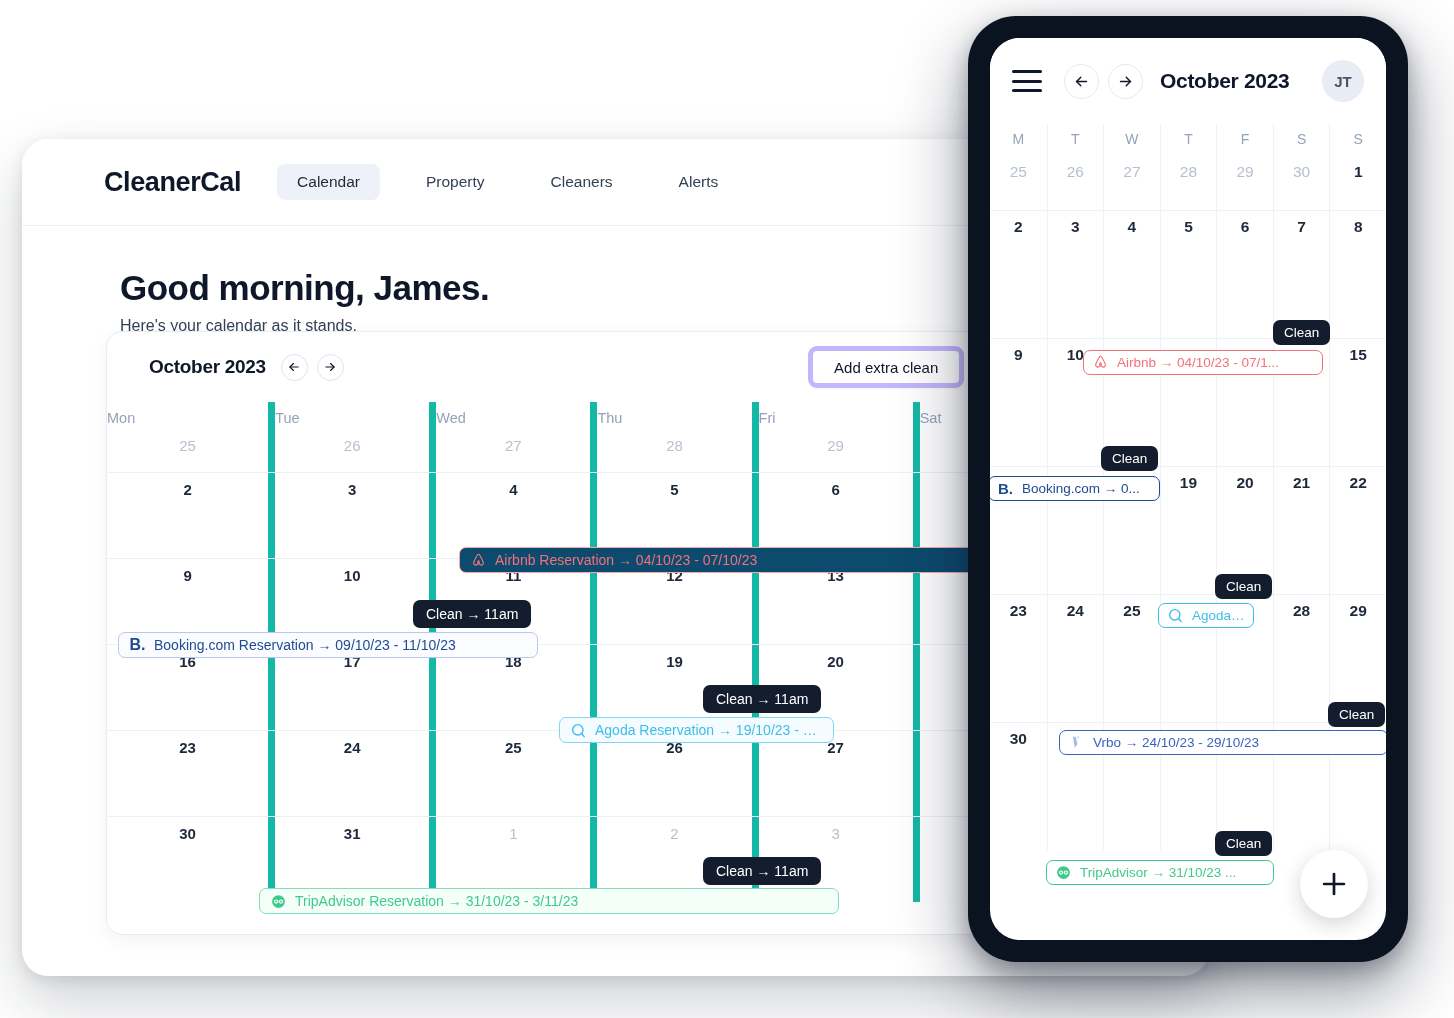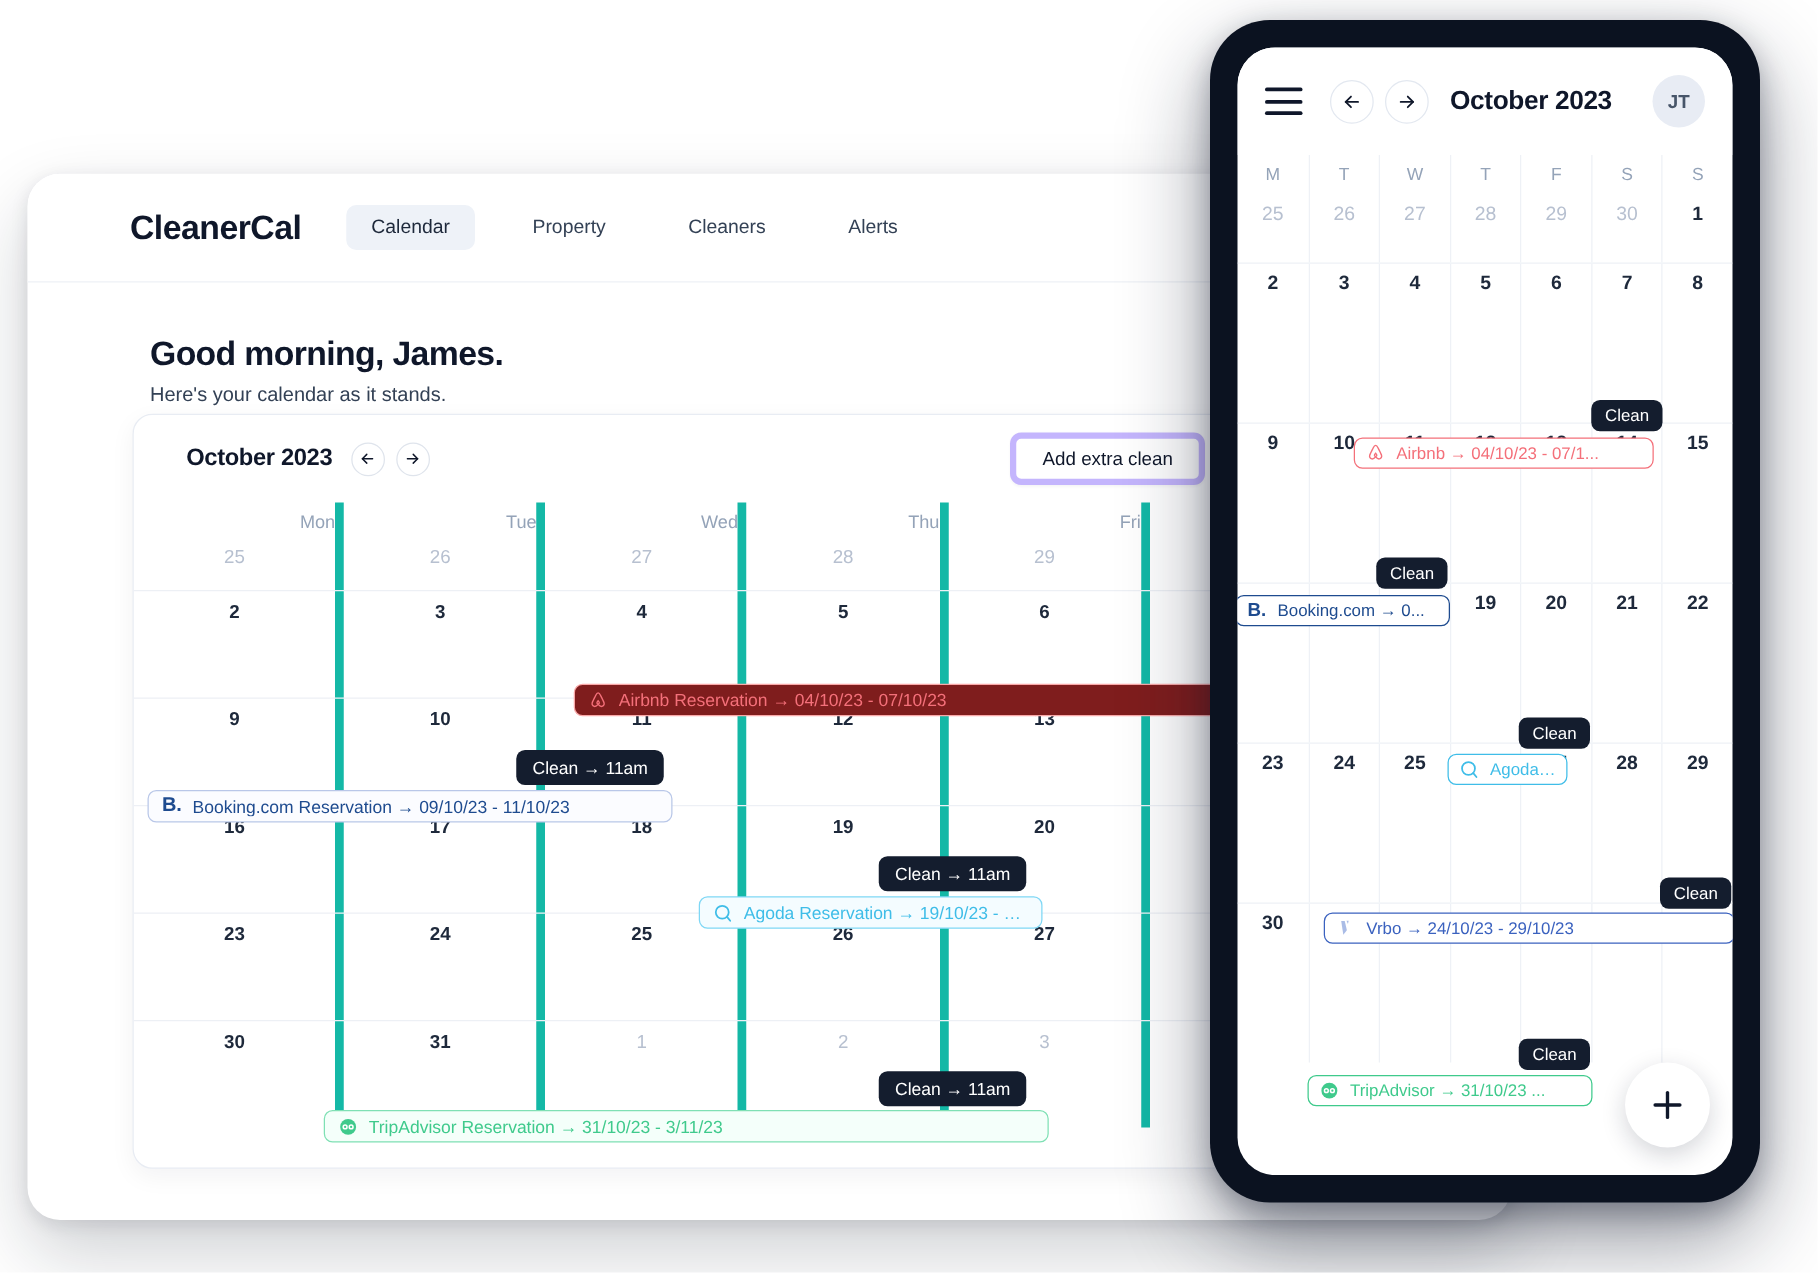--- a/index.html
+++ b/index.html
@@ -40,21 +40,21 @@
     font-size: 15.5px; color: #334155;
     padding: 9px 20px; border-radius: 8px;
     margin-right: 26px; white-space: nowrap;
     cursor: pointer;
   }
   .navlink.active { background: #eef2f8; color: #1e293b; font-weight: 500; }
 
   
   .greet-wrap { padding: 42px 0 0 98px; }
   .greet-title {
-    font-size: 27px; font-weight: 700; color: #0f172a;
+    font-size: 35px; font-weight: 700; color: #0f172a;
     letter-spacing: -.5px; margin-bottom: 9px;
   }
   .greet-sub { font-size: 16px; color: #334155; }
 
   
   .cal-card {
     position: absolute; left: 84px; top: 192px;
     width: 1130px; height: 604px;
     background: #fff;
     border: 1px solid #e8ecf3;
@@ -108,21 +108,21 @@
     border-top: 1px solid #edf0f5;
   }
   .drow.head { border-top: none; }
   .dcell {
     height: 85px; border-left: 7px solid #14b8a6;
     position: relative; padding-top: 8px;
   }
   .dcell:first-child { border-left: none; }
   .dcell.headcell { height: 70px; }
   .dow {
-    text-align: right; font-size: 14.5px; color: #94a3b8; margin-bottom: 11px;
+    text-align: left; font-size: 14.5px; color: #94a3b8; margin-bottom: 11px;
   }
   .dnum {
     text-align: center; font-size: 15px; font-weight: 700; color: #1e293b;
   }
   .dnum.muted { color: #b7c0d0; font-weight: 400; }
   .dnum.headnum { font-weight: 400; color: #b7c0d0; }
 
   
   .dov { position: absolute; pointer-events: none; }
   .clean-pill {
@@ -137,21 +137,21 @@
     padding: 0 10px; font-size: 14px;
     white-space: nowrap; overflow: hidden;
     border: 1px solid; background: #fff;
   }
   .res-bar .rtext { overflow: hidden; text-overflow: ellipsis; white-space: nowrap; }
   .res-ico {
     width: 17px; height: 17px; flex: none; margin-right: 8px;
     display: flex; align-items: center; justify-content: center;
   }
   .res-ico svg { width: 100%; height: 100%; display: block; }
-  .res-airbnb { border-color: #f9a8a8; background: #7f1d1d; color: #f4707a; }
+  .res-airbnb { border-color: #f9a8a8; background: #0c4a6e; color: #f4707a; }
   .res-booking { border-color: #b9c7e8; background: #fbfcff; color: #1e4b8f; }
   .res-agoda  { border-color: #7fd7f5; background: #f4fcff; color: #3fbde8; }
   .res-vrbo   { border-color: #a8bbe8; background: #fbfcff; color: #3b62bf; }
   .res-trip   { border-color: #7fe0b4; background: #f4fffa; color: #3fca8c; }
   .res-booking .blogo {
     font-weight: 700; font-size: 16px; color: #1e4b8f; line-height: 1;
   }
 
   
   .phone {

